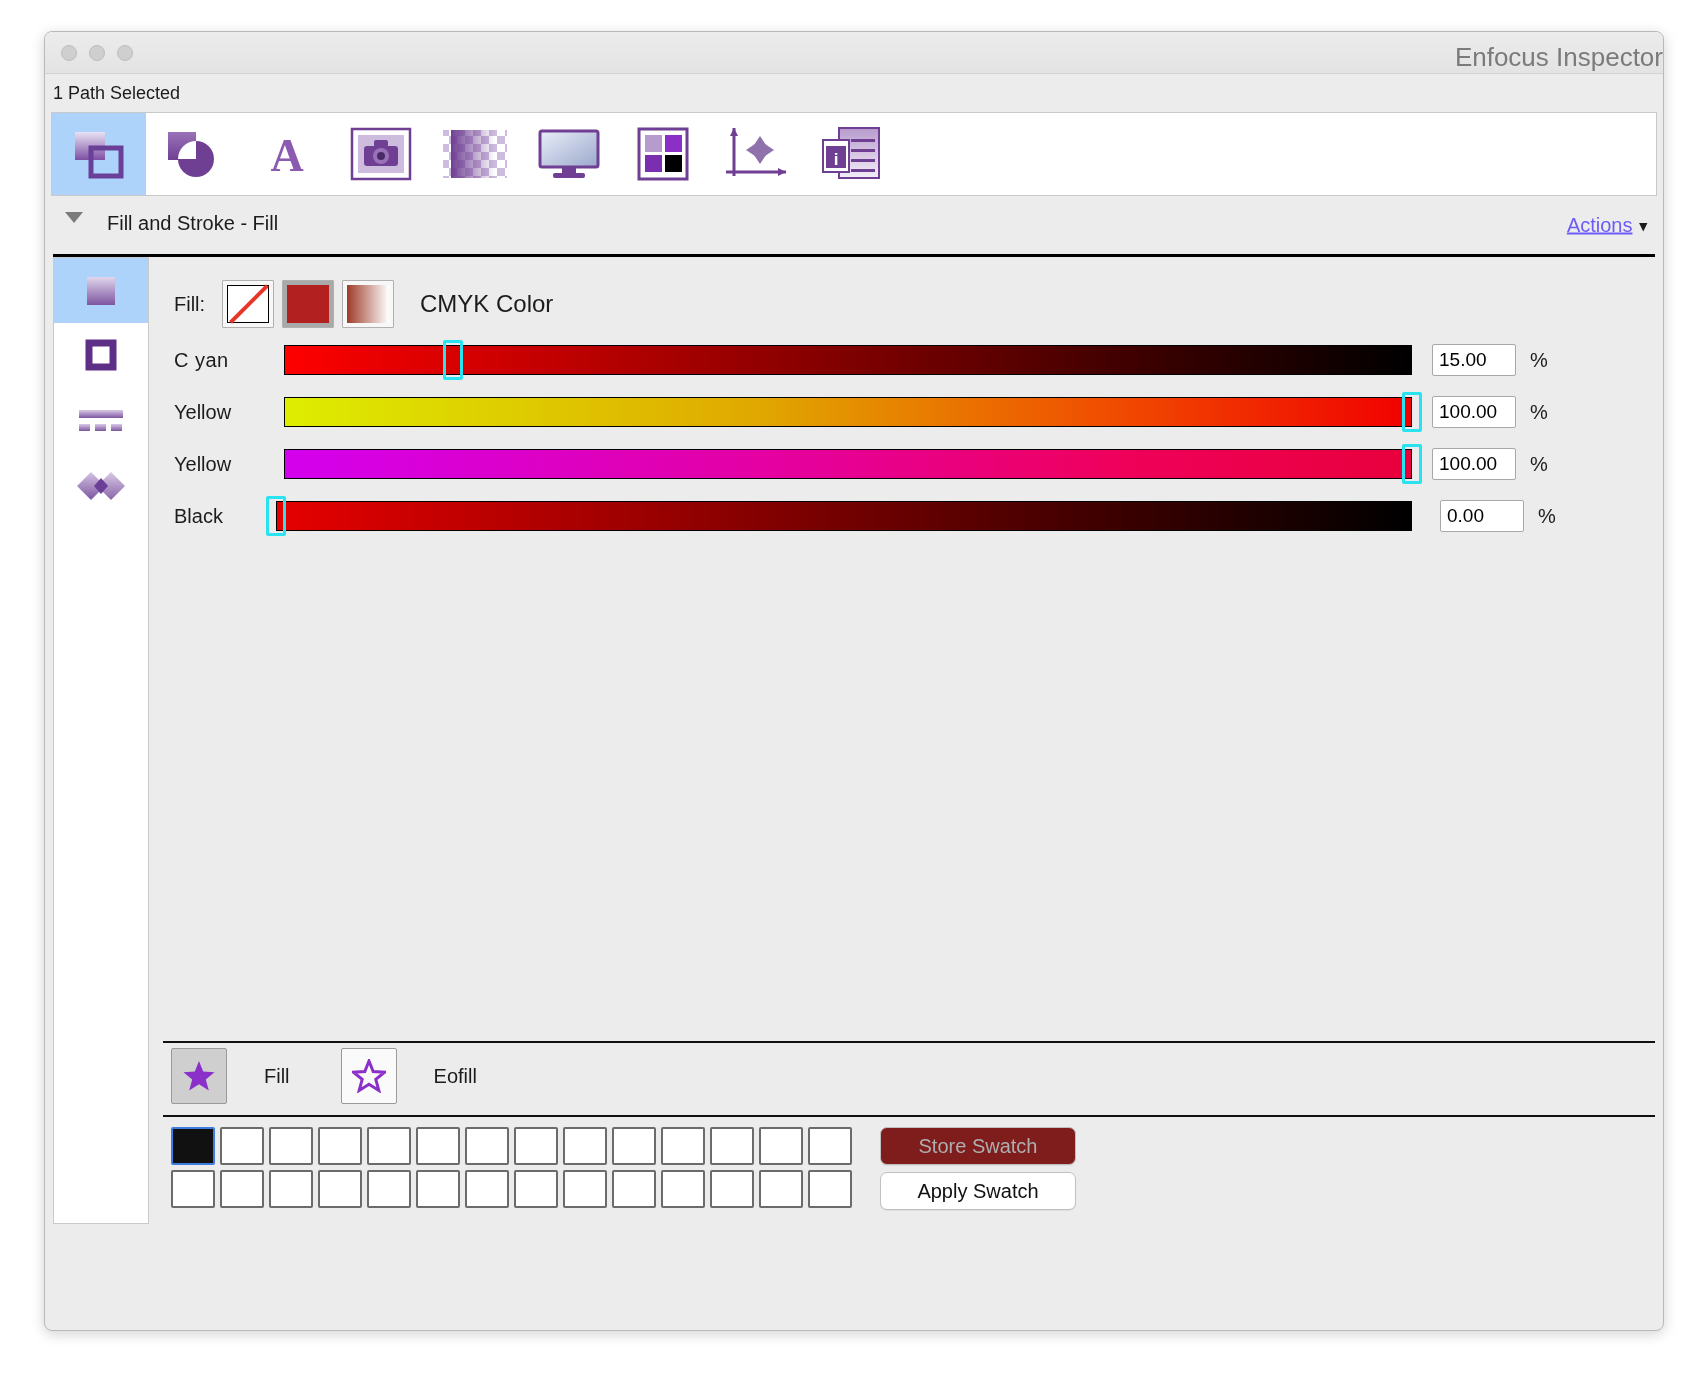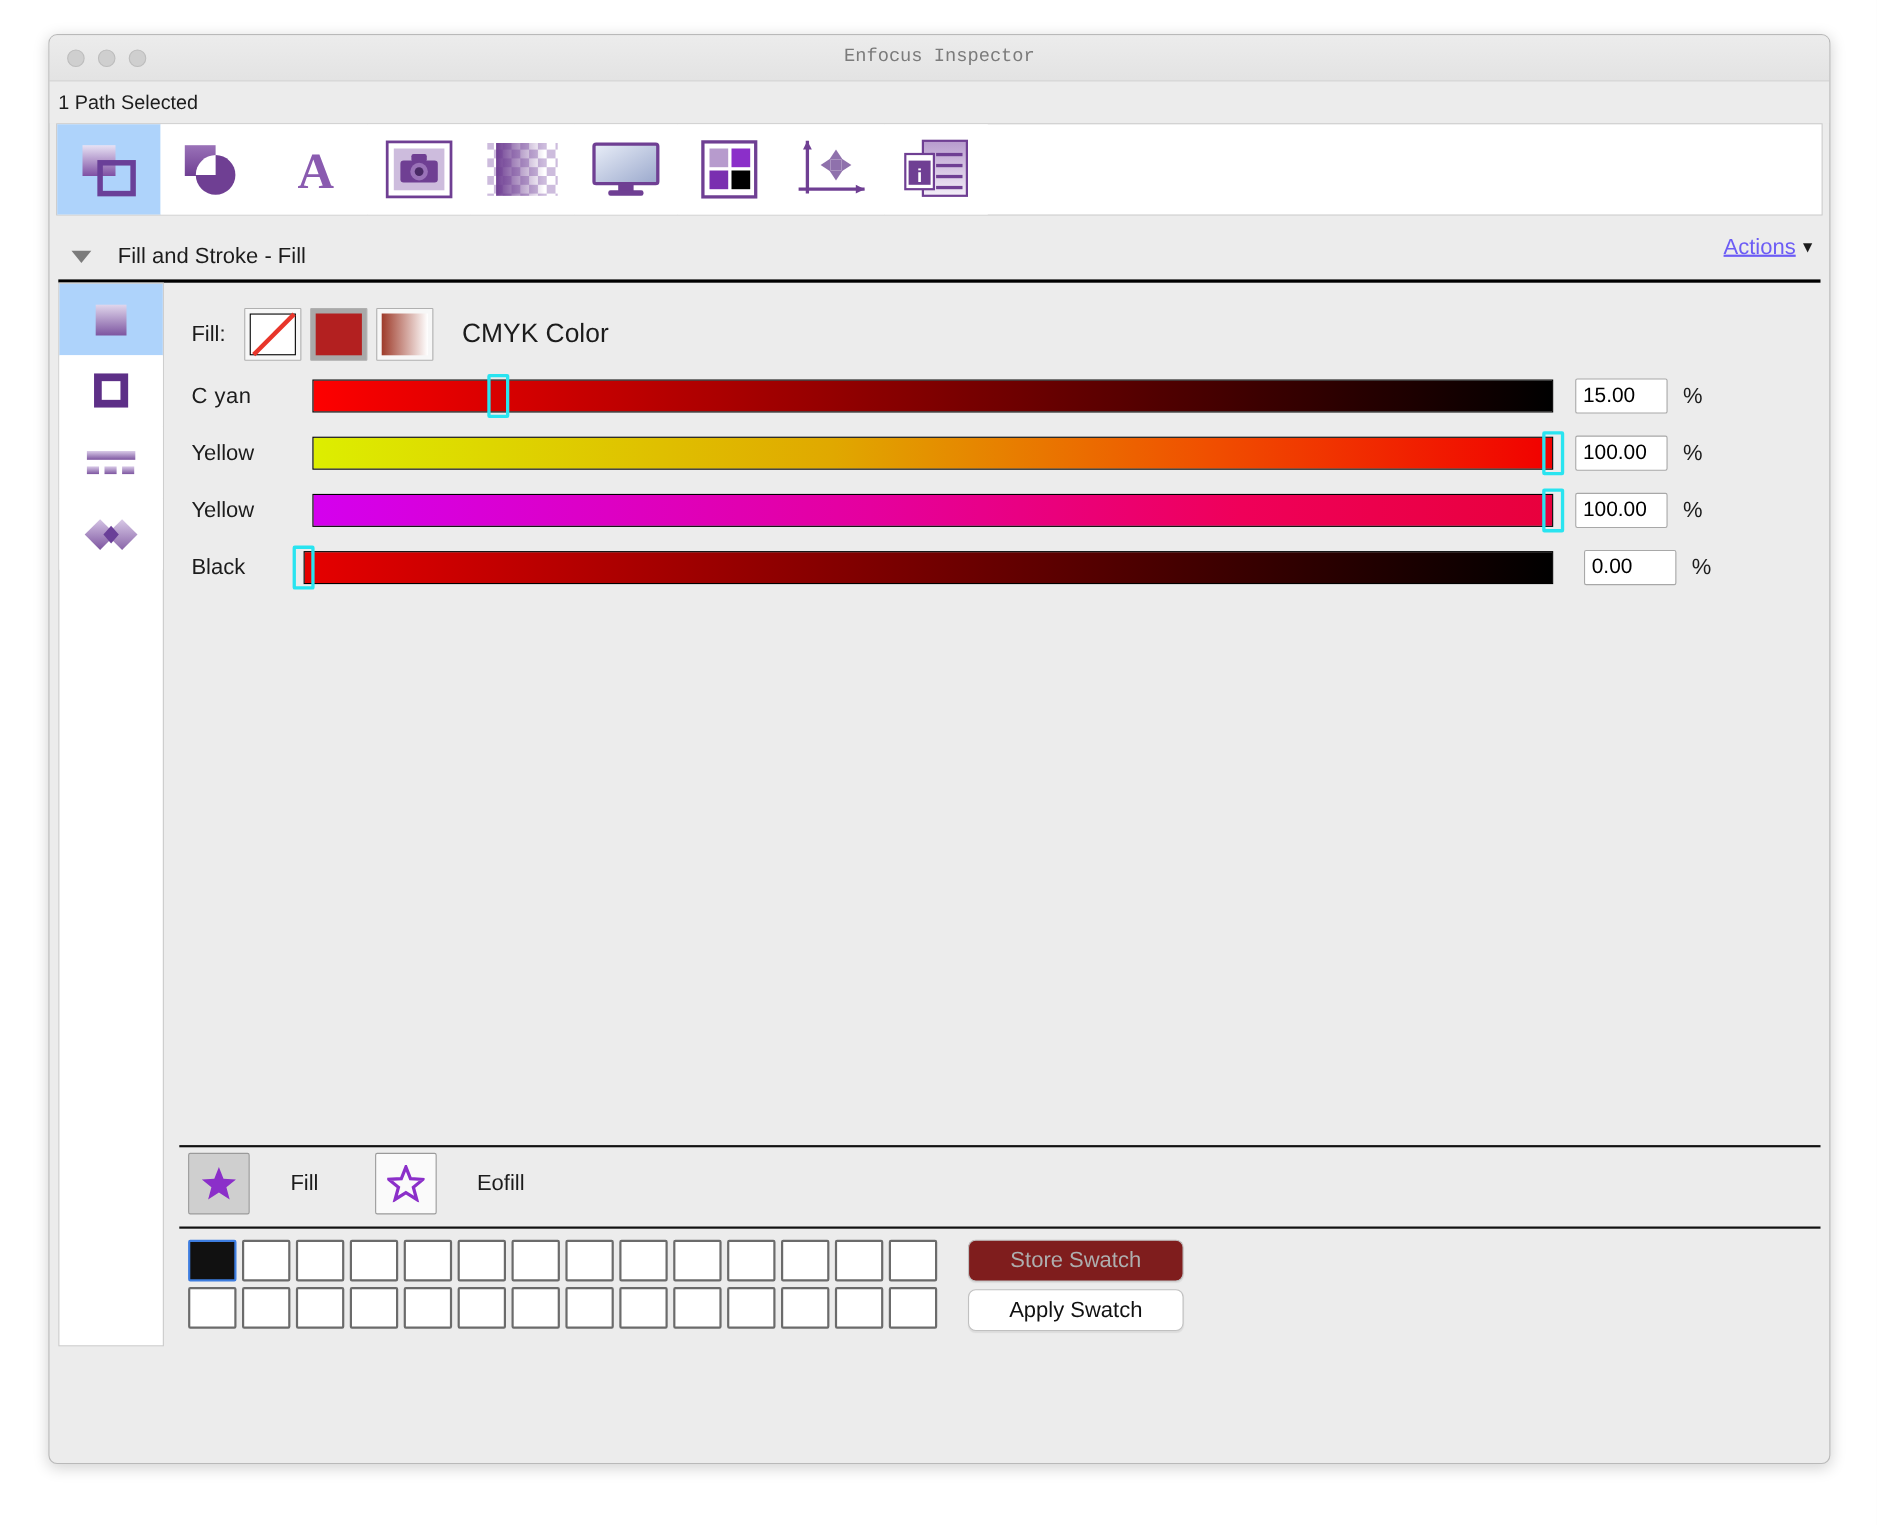--- a/index.html
+++ b/index.html
@@ -41,24 +41,23 @@
     display: flex; gap: 12px;
   }
   .dot {
     width: 16px; height: 16px; border-radius: 50%;
     background: #cfcfcf;
     border: 1px solid #bdbdbd;
   }
   .win-title {
     position: absolute;
     left: 0; right: 0; top: 10px;
-    text-align: center;
-    font-size: 17px;
+    text-align: right;
+    font-size: 26px;
     color: #7b7b7b;
-    font-family: Liberation Mono, monospace;
   }
 
   .selinfo {
     height: 38px;
     padding-left: 8px;
     display: flex; align-items: center;
     font-size: 18px;
     color: #1c1c1c;
     background: #ececec;
   }
@@ -76,21 +75,21 @@
     width: 94px;
     display: flex; align-items: center; justify-content: center;
     background: #ffffff;
   }
   .tb-item.active { background: #aed3fb; }
   .tb-item svg { display: block; }
 
   
   .section-head {
     height: 58px;
-    display: flex; align-items: center;
+    display: flex; 
     padding: 16px 14px 0 10px;
     position: relative;
   }
   .disclosure {
     width: 0; height: 0;
     border-left: 9px solid transparent;
     border-right: 9px solid transparent;
     border-top: 11px solid #7b7b7b;
     margin-left: 10px;
     margin-right: 24px;

